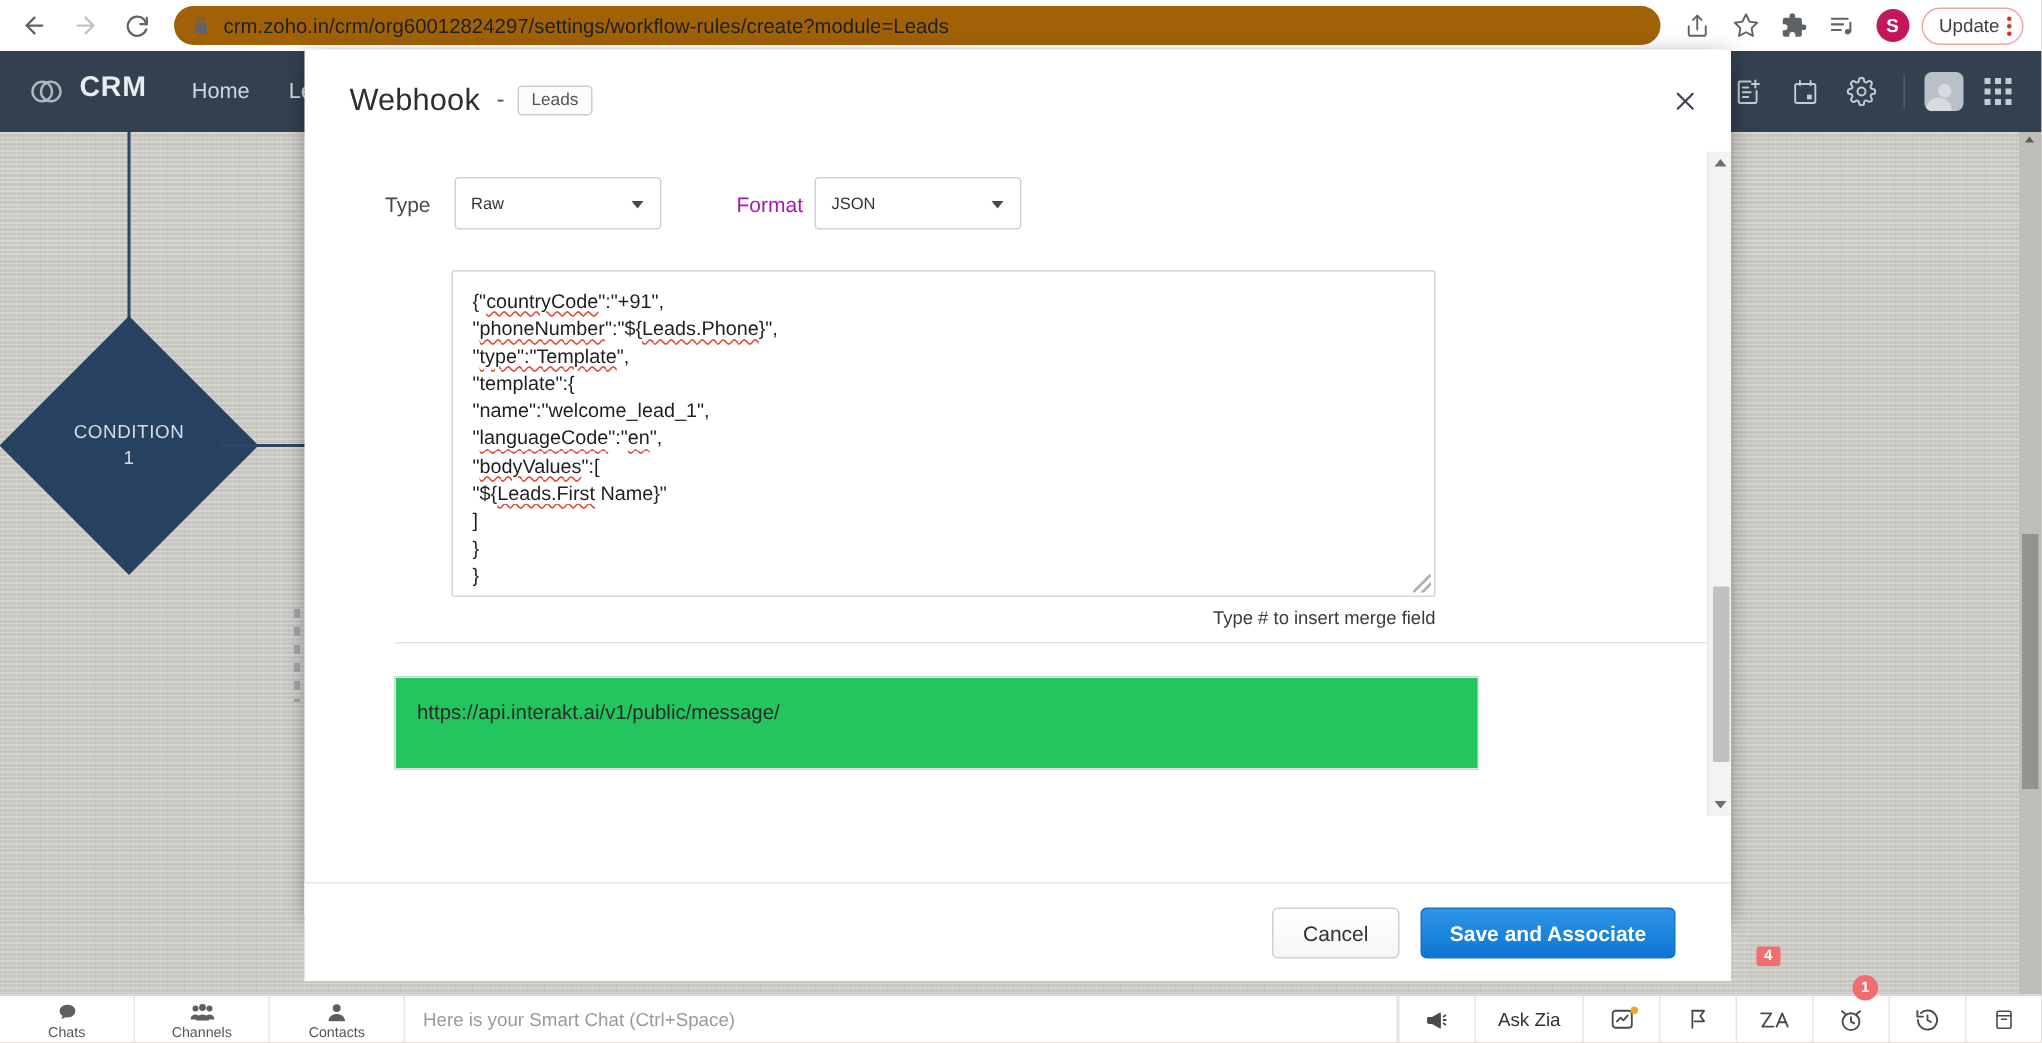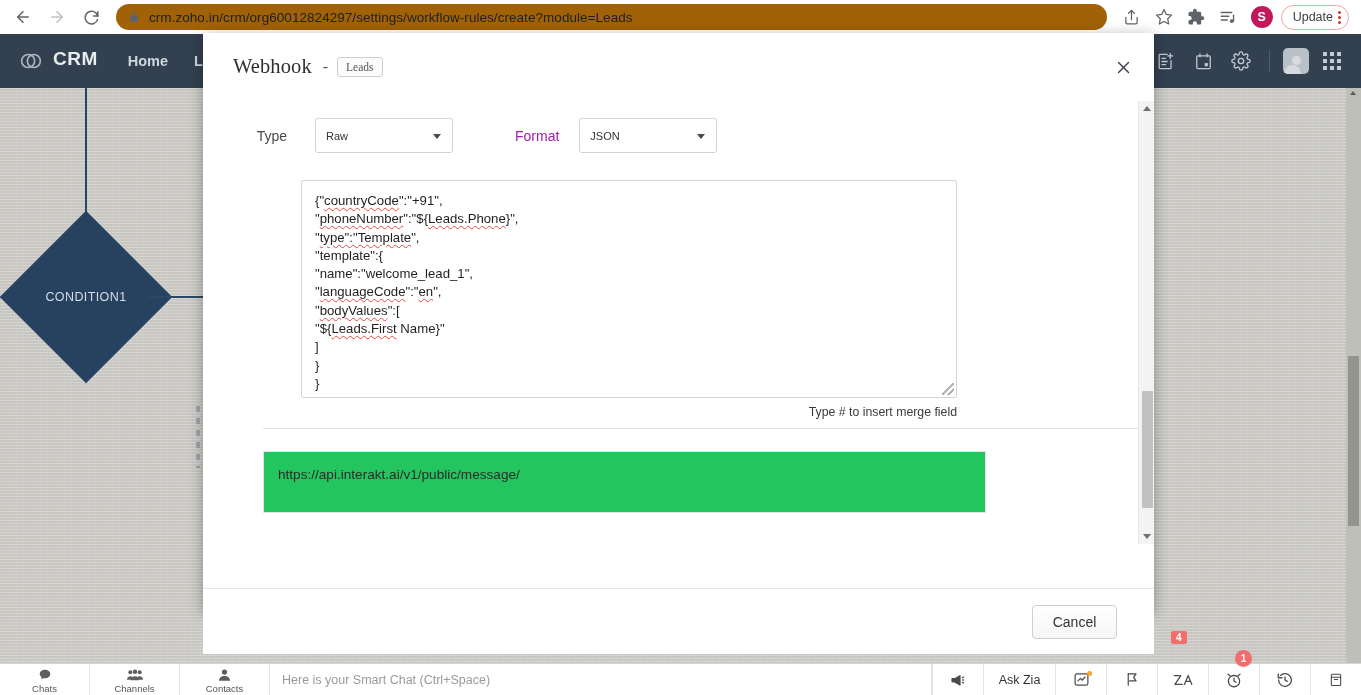--- a/index.html
+++ b/index.html
@@ -59,21 +59,21 @@
   .crm-header {
     position: absolute; top: 34px; left: 0; width: 1361px; height: 54px;
     background: #33404f;
     display: flex; align-items: center;
     z-index: 1;
   }
   .crm-logo { display: flex; align-items: flex-start; gap: 9px; margin-left: 18px; }
   .crm-logo-mark { color: #aeb6bf; display: flex; }
   .crm-logo-text { color: #e9ecef; font-size: 19px; font-weight: bold; letter-spacing: 0.5px; }
   .crm-nav { display: flex; align-items: center; gap: 26px; margin-left: 30px; }
-  .crm-nav a { color: #cfd6dd; font-size: 14.5px; text-decoration: none; cursor: pointer; white-space: nowrap; font-weight: bold;}
+  .crm-nav a { color: #cfd6dd; font-size: 14.5px; text-decoration: none; cursor: pointer; white-space: nowrap;}
   .crm-right { display: flex; align-items: center; gap: 8px; margin-left: auto; margin-right: 14px; }
   .crm-ic { width: 30px; height: 30px; display: flex; align-items: center; justify-content: center; color: #c3cbd4; cursor: pointer; }
   .crm-div { width: 1px; height: 22px; background: #4e5d6d; margin: 0 5px; }
   .crm-avatar { width: 26px; height: 26px; border-radius: 5px; background: #b9c0c8; display:flex; align-items:flex-end; justify-content:center; overflow:hidden; cursor:pointer;}
   .crm-avatar .head { width: 9px; height: 9px; border-radius: 50%; background: #d7dbe0; position: relative; top: -9px;}
   .crm-avatar .body { width: 17px; height: 9px; border-radius: 9px 9px 0 0; background: #d7dbe0; position:relative; top: 0px; margin-left: -17px;}
   .grid-ic { display: grid; grid-template-columns: repeat(3, 4px); gap: 3px; }
   .grid-ic i { width: 4px; height: 4px; background: #c3cbd4; display: block; }
 
   
@@ -83,21 +83,21 @@
     background-image:
       repeating-linear-gradient(0deg, rgba(255,255,255,0.25) 0 1px, transparent 1px 3px),
       repeating-linear-gradient(90deg, rgba(0,0,0,0.025) 0 1px, transparent 1px 3px);
   }
   .diamond {
     position: absolute; left: 25px; top: 148px; width: 122px; height: 122px;
     background: #274260; transform: rotate(45deg);
   }
   .diamond-label {
     position: absolute; left: 25px; top: 148px; width: 122px; height: 122px;
-    display: flex; flex-direction: row; align-items: center; justify-content: center;
+    display: flex; flex-direction: column; align-items: center; justify-content: center;
     color: #d7dce2; font-size: 12.5px; line-height: 17px; text-align: center;
     letter-spacing: 0.4px;
   }
   .line-v { position: absolute; background: #2b4763; }
   .line-h { position: absolute; background: #2b4763; }
   .dashline {
     position: absolute; left: 196px; top: 318px; width: 4px; height: 62px;
     background-image: linear-gradient(#9fa6ad 52%, transparent 0);
     background-size: 4px 12px;
   }
@@ -112,39 +112,39 @@
   .page-scroll .thumb { position: absolute; top: 268px; left: 2px; width: 11px; height: 170px; background: #94948f; }
 
   
   .modal-shadow {
     position: absolute; left: 203px; top: 33px; width: 951px; height: 578px;
     background: #ffffff; box-shadow: 0 3px 14px rgba(0,0,0,0.33);
     z-index: 5;
   }
   .modal-head {
     position: relative; height: 68px; padding: 0 24px 0 30px;
-    display: flex; align-items: center; border-bottom: 1px solid #fff; font-family: Liberation Serif, serif;
+    display: flex; align-items: center; border-bottom: 1px solid #fff;
   }
   .modal-title { font-size: 20.5px; color: #2f2f2f; font-weight: normal; letter-spacing: 0.1px;}
   .modal-dash { color: #555; font-size: 16px; margin: 0 9px 0 11px; }
   .module-chip {
     border: 1px solid #cdcdcd; border-radius: 3px;
     font-size: 11.5px; color: #555; padding: 3px 8px; background: #fcfcfc;
   }
   .modal-close {
     position: absolute; right: 20px; top: 23px; width: 22px; height: 22px;
     display: flex; align-items: center; justify-content: center;
     color: #3a3f4a; cursor: pointer;
   }
   .modal-body {
     position: relative; height: 443px; overflow: hidden; padding: 0 0 0 0;
   }
   .mb-inner { padding: 17px 30px 0 30px; }
 
-  .row-type { display: flex; align-items: center; gap: 16px; margin-bottom: 0px; }
+  .row-type { display: flex; align-items: center; gap: 4px; margin-bottom: 0px; }
   .lbl { font-size: 14px; color: #444; }
   .lbl-type { width: 66px; text-align: right; padding-right: 12px; color:#4a4a4a; }
   .lbl-format { margin-left: 46px; margin-right: 4px; color:#a21caf; }
   .select-box {
     width: 138px; height: 35px; border: 1px solid #d2d2d2; border-radius: 3px;
     background: #fff; display: flex; align-items: center; padding: 0 10px;
     font-size: 11px; color: #333; position: relative; cursor: pointer;
   }
   .caret {
     position: absolute; right: 11px; top: 15px;
@@ -445,20 +445,21 @@
 
       <div class="modal-scroll">
         <span class="arr up"></span>
         <span class="thumb"></span>
         <span class="arr dn"></span>
       </div>
     </div>
 
     <div class="modal-foot">
       <div class="btn-cancel-modal">Cancel</div>
+      <div class="btn-save-assoc">Save and Associate</div>
     </div>
   </div>
 
   <div class="chatbar">
     <div class="chat-tab">
       <span class="ic">
         <svg width="14" height="14" viewBox="0 0 24 24" fill="currentColor">
             <path d="M12 3C6.9 3 3 6.2 3 10.2c0 2.3 1.3 4.3 3.3 5.6-.1 1-.6 2.3-1.6 3.4 1.9-.3 3.5-1.1 4.6-1.9.9.2 1.8.3 2.7.3 5.1 0 9-3.2 9-7.4S17.1 3 12 3z"></path>
           </svg>
       </span>

